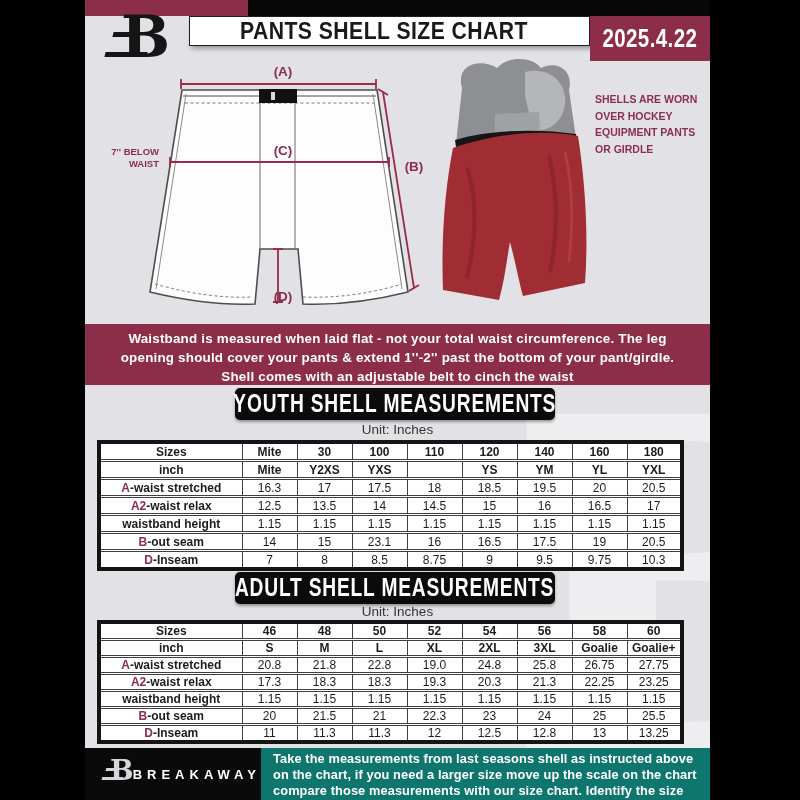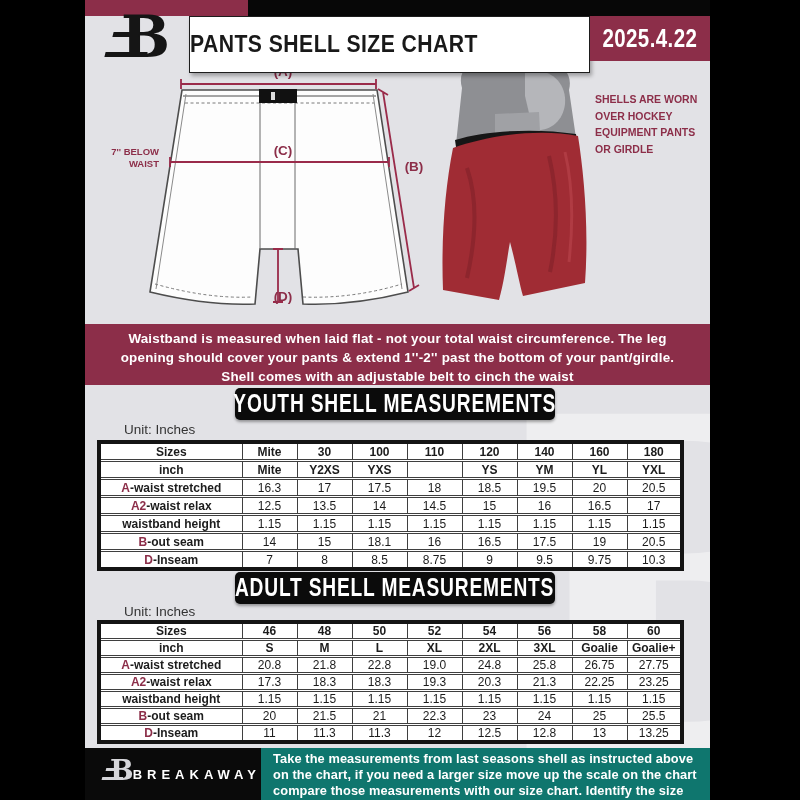--- a/index.html
+++ b/index.html
@@ -7,23 +7,23 @@
         font-family:"Liberation Sans",sans-serif;}
   .sheet{position:absolute;left:85px;top:0;width:625px;height:800px;background:#E2E2E6;overflow:hidden;}
 
   
   .watermark{position:absolute;left:420px;top:408px;font-family:"DejaVu Serif",serif;
              font-weight:bold;font-size:460px;line-height:0.78;color:rgba(255,255,255,0.42);z-index:1;}
 
   
   .strip-maroon{position:absolute;left:0;top:0;width:163px;height:16px;background:#8C2E49;}
   .strip-black{position:absolute;left:163px;top:0;width:462px;height:16px;background:#070707;}
-  .title-box{position:absolute;left:104px;top:16px;width:401px;height:57px;background:#fff;
+  .title-box{position:absolute;left:104px;top:16px;width:401px;height:30px;background:#fff;
              border:1.5px solid #1d1d1d;box-sizing:border-box;display:flex;align-items:center;
-             box-shadow:2px 3px 4px rgba(0,0,0,0.30);z-index:3;}
+             padding-left:50px;box-shadow:2px 3px 4px rgba(0,0,0,0.30);z-index:3;}
   .title-box span{font-size:23px;font-weight:bold;color:#191919;letter-spacing:0.5px;
              display:inline-block;transform:scaleX(0.92);transform-origin:left center;white-space:nowrap;}
   .date-box{position:absolute;left:505px;top:16px;width:120px;height:45px;background:#8C2E49;
             display:flex;align-items:center;justify-content:center;z-index:3;}
   .date-box span{font-size:25px;font-weight:bold;color:#fff;display:inline-block;
             transform:scaleX(0.82);letter-spacing:0.5px;}
 
   
   .logo{position:absolute;left:20px;top:10px;width:70px;height:72px;z-index:4;}
   .logo .glyph{position:absolute;left:16px;top:-2px;font-family:"DejaVu Serif",serif;
@@ -41,21 +41,21 @@
   .notice{position:absolute;left:0;top:324px;width:625px;height:61px;background:#8C2E49;
           color:#fff;text-align:center;font-size:13.4px;font-weight:bold;line-height:19px;
           padding-top:5px;box-sizing:border-box;z-index:2;letter-spacing:0.2px;}
 
   
   .section-banner{position:absolute;left:150px;width:320px;height:32px;background:#0B0B0B;
           border-radius:5px;display:flex;align-items:center;justify-content:center;z-index:2;
           box-shadow:0 2px 3px rgba(0,0,0,0.35);}
   .section-banner span{color:#fff;font-weight:bold;font-size:24px;white-space:nowrap;
           display:inline-block;transform:scale(0.80,1.05);letter-spacing:1px;}
-  .unit{position:absolute;left:0;width:625px;font-size:13.5px;color:#333;z-index:2;margin-left:39px;}
+  .unit{position:absolute;left:0;width:625px;text-align:center;font-size:13.5px;color:#333;z-index:2;}
 
   
   .size-table{position:absolute;left:12px;width:587px;border-collapse:collapse;table-layout:fixed;
           background:#fff;border:4px solid #141414;font-size:12px;z-index:2;}
   .size-table td{border-left:1.5px solid #3f3f3f;border-bottom:3px double #3f3f3f;
           text-align:center;padding:0 1px;color:#1c1c1c;background:#fff;overflow:hidden;white-space:nowrap;}
   .size-table.youth td{height:15px;}
   .size-table.adult td{height:13.4px;}
   .size-table td.lbl{font-weight:bold;}
   .size-table tr.hdr td{font-weight:bold;}
@@ -214,21 +214,21 @@
             <td>1.15</td>
             <td>1.15</td>
             <td>1.15</td>
             <td>1.15</td>
             <td>1.15</td>
           </tr>
           <tr>
             <td class="lbl"><span class="pfx">B</span><span>-out seam</span></td>
             <td>14</td>
             <td>15</td>
-            <td>18.1</td>
+            <td>23.1</td>
             <td>16</td>
             <td>16.5</td>
             <td>17.5</td>
             <td>19</td>
             <td>20.5</td>
           </tr>
           <tr>
             <td class="lbl"><span class="pfx">D</span><span>-Inseam</span></td>
             <td>7</td>
             <td>8</td>

